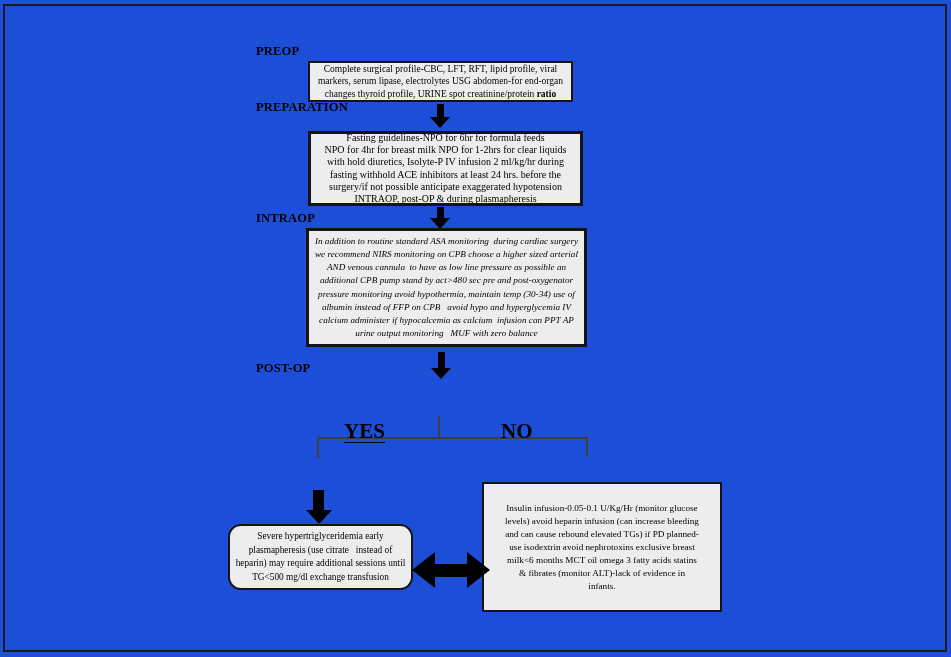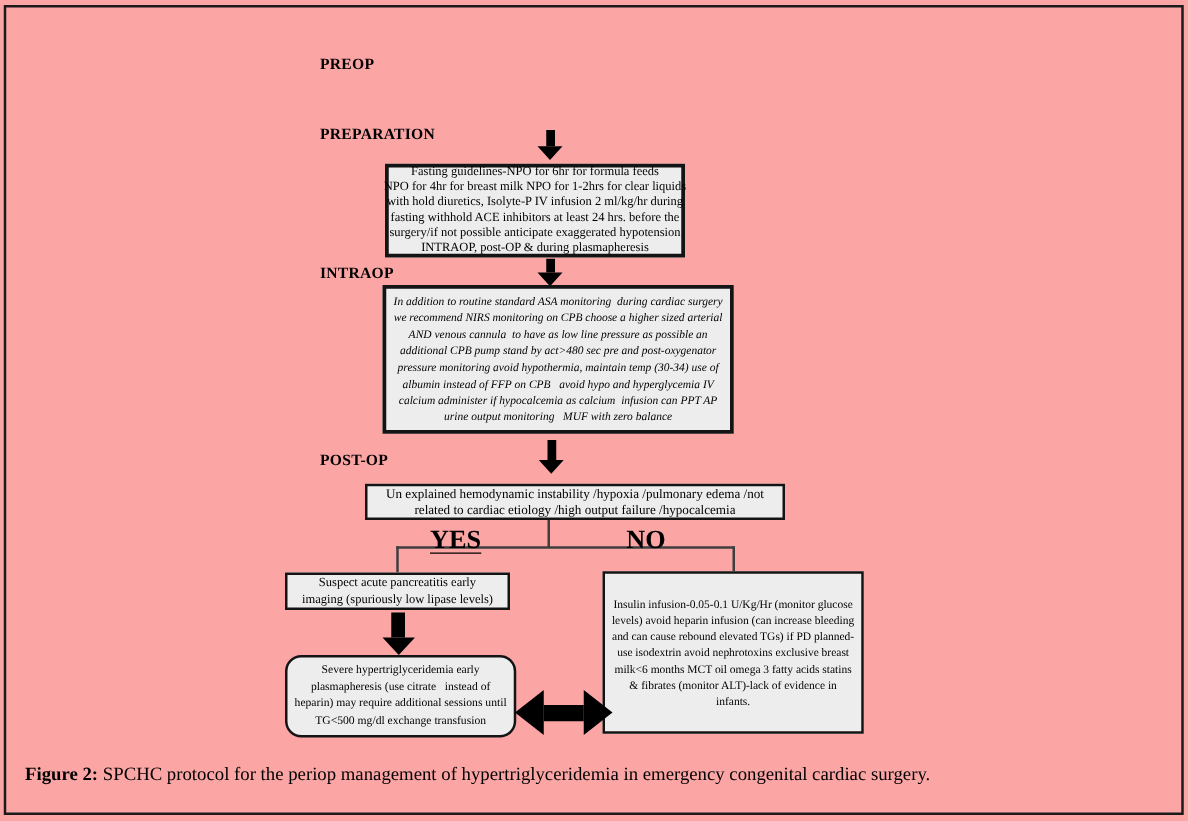--- a/index.html
+++ b/index.html
@@ -1,18 +1,18 @@
 <!DOCTYPE html>
 <html><head>
 <meta charset="utf-8">
 <style>
   * { box-sizing: border-box; margin: 0; padding: 0; }
   html,body { background:#ffffff; }
   .canvas{
-    position:relative; width:951px; height:657px; background:#fca5a5;
+    position:relative; width:951px; height:657px; background:#1d4ed8;
     font-family:"Liberation Serif", serif; overflow:hidden;
   }
   .outer-border{
     position:absolute; left:3px; top:4px; width:944px; height:648px;
     border:2px solid #1b1b1b;
   }
   .stage-label{
     position:absolute; font-weight:bold; font-size:12.5px; color:#000;
     letter-spacing:0.2px; white-space:nowrap;
   }
@@ -74,27 +74,32 @@
 <body>
 
 <div class="canvas">
   <div class="outer-border"></div>
 
   <div class="stage-label" style="left:256px; top:44px;">PREOP</div>
   <div class="stage-label" style="left:256px; top:100px;">PREPARATION</div>
   <div class="stage-label" style="left:256px; top:211px;text-align:center;">INTRAOP</div>
   <div class="stage-label" style="left:256px; top:361px;">POST-OP</div>
 
+  <div class="box" style="left:308px; top:61px; width:265px; height:41px;">
+    <div class="txt t-preop"><span>Complete surgical profile-CBC, LFT, RFT, lipid profile, viral
+markers, serum lipase, electrolytes USG abdomen-for end-organ
+changes thyroid profile, URINE spot creatinine/protein </span><b>ratio</b></div>
+  </div>
 
   <div class="v-arrow" style="left:430px; top:104px; height:24px;">
     <div class="stem"></div>
     <div class="head"></div>
   </div>
 
-  <div class="box thick" style="left:308px; top:131px; width:240px; height:75px;">
+  <div class="box thick" style="left:308px; top:131px; width:275px; height:75px;">
     <div class="txt t-prep">Fasting guidelines-NPO for 6hr for formula feeds
 NPO for 4hr for breast milk NPO for 1-2hrs for clear liquids
 with hold diuretics, Isolyte-P IV infusion 2 ml/kg/hr during
 fasting withhold ACE inhibitors at least 24 hrs. before the
 surgery/if not possible anticipate exaggerated hypotension
 INTRAOP, post-OP &amp; during plasmapheresis</div>
   </div>
 
   <div class="v-arrow" style="left:430px; top:207px; height:22px;">
     <div class="stem"></div>
@@ -110,61 +115,52 @@
 albumin instead of FFP on CPB   avoid hypo and hyperglycemia IV
 calcium administer if hypocalcemia as calcium  infusion can PPT AP
 urine output monitoring   MUF with zero balance</div>
   </div>
 
   <div class="v-arrow" style="left:431px; top:352px; height:27px;">
     <div class="stem"></div>
     <div class="head"></div>
   </div>
 
-  <div class="box" style="left:292px; top:387px; width:336px; height:29px;">
-    <div class="txt t-unexp">Un explained hemodynamic instability /hypoxia /pulmonary edema /not
-related to cardiac etiology /high output failure /hypocalcemia</div>
-  </div>
 
 
   <div class="cline" style="left:438px; top:416px; width:2px; height:22px;"></div>
   <div class="cline" style="left:317px; top:437px; width:271px; height:2px;"></div>
   <div class="cline" style="left:317px; top:437px; width:2px; height:21px;"></div>
   <div class="cline" style="left:586px; top:437px; width:2px; height:20px;"></div>
 
   <div class="branch-label" style="left:344px; top:419px;"><span class="ul">YES</span></div>
   <div class="branch-label" style="left:487px; top:419px;margin-left:14px;">NO</div>
 
-  <div class="box" style="left:228px; top:458px; width:180px; height:30px;">
-    <div class="txt t-suspect">Suspect acute pancreatitis early
-imaging (spuriously low lipase levels)</div>
-  </div>
 
   <div class="v-arrow big" style="left:305px; top:490px; height:34px;">
     <div class="stem"></div>
     <div class="head"></div>
   </div>
 
   <div class="box" style="left:228px; top:524px; width:185px; height:66px;border-radius:13px;">
     <div class="txt t-severe">Severe hypertriglyceridemia early
 plasmapheresis (use citrate   instead of
 heparin) may require additional sessions until
 TG&lt;500 mg/dl exchange transfusion</div>
   </div>
 
-  <div class="box" style="left:482px; top:457px; width:209px; height:130px;">
+  <div class="box" style="left:482px; top:482px; width:240px; height:130px;">
     <div class="txt t-insulin">Insulin infusion-0.05-0.1 U/Kg/Hr (monitor glucose
 levels) avoid heparin infusion (can increase bleeding
 and can cause rebound elevated TGs) if PD planned-
 use isodextrin avoid nephrotoxins exclusive breast
 milk&lt;6 months MCT oil omega 3 fatty acids statins
 &amp; fibrates (monitor ALT)-lack of evidence in
 infants.</div>
   </div>
 
   <div class="h-double" style="left:412px; top:552px; width:78px; height:36px;">
     <div class="lhead"></div>
     <div class="shaft"></div>
     <div class="rhead"></div>
   </div>
 
-  <div class="caption"><b>Figure 2:</b><span> SPCHC protocol for the periop management of hypertriglyceridemia in emergency congenital cardiac surgery.</span></div>
 </div>
 
 </body></html>

